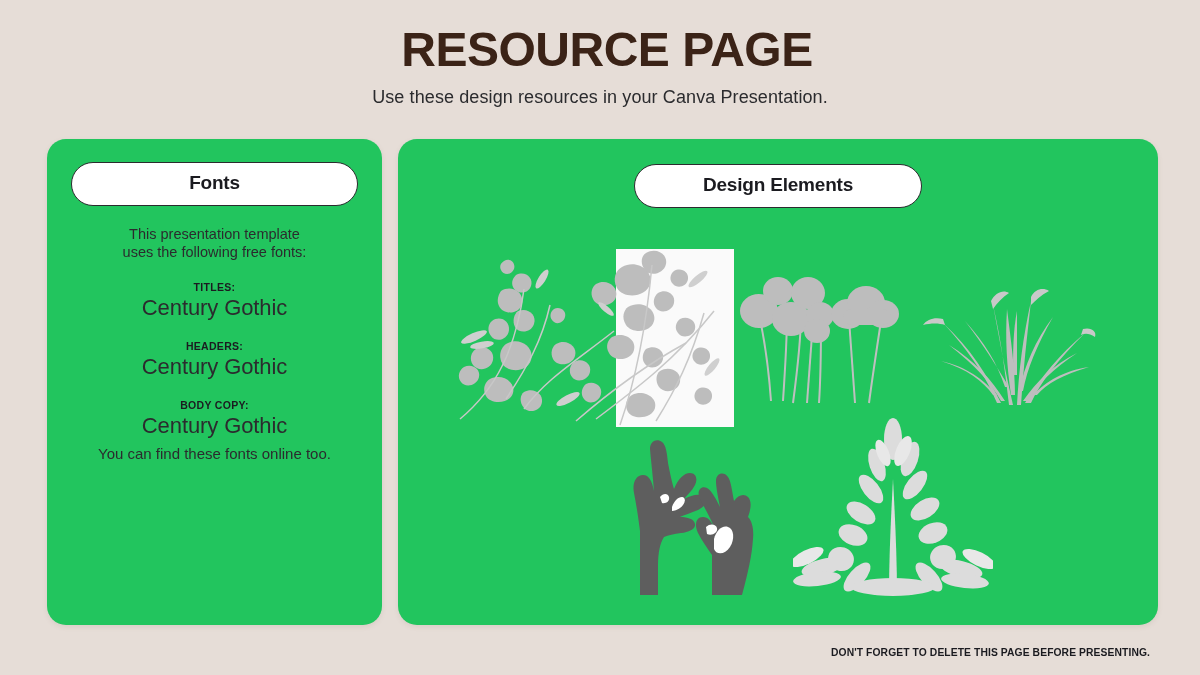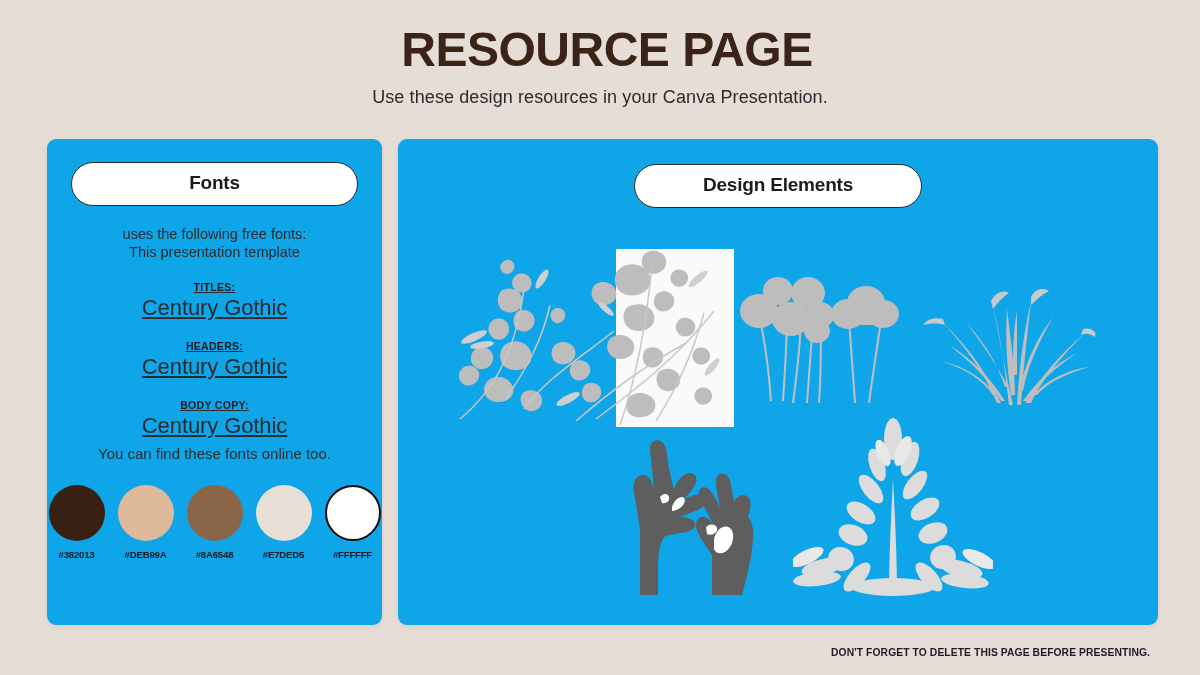--- a/index.html
+++ b/index.html
@@ -46,22 +46,22 @@
     position: absolute;
     top: 139px;
     left: 47px;
     right: 42px;
     height: 486px;
     display: flex;
     gap: 16px;
   }
 
   .card {
-    background: #0ea5e9;
-    border-radius: 9px;
+    background: #22c55e;
+    border-radius: 19px;
     box-shadow: 0 2px 5px rgba(120,105,95,0.13);
     position: relative;
   }
 
   .card-left  { width: 335px; flex: 0 0 335px; }
   .card-right { flex: 1 1 auto; }
 
   
   .pill {
     border: 1.8px solid #2B2B2E;
@@ -94,21 +94,21 @@
     color: #2B2B2E;
     padding: 0 26px;
   }
 
   .fonts-intro {
     margin-top: 20px;
     font-size: 14.5px;
     line-height: 1.23;
   }
 
-  .font-group { margin-top: 19px; text-decoration: underline; }
+  .font-group { margin-top: 19px; }
 
   .font-role {
     font-size: 10.5px;
     font-weight: bold;
     letter-spacing: 0.3px;
     color: #1B1B20;
   }
 
   .font-name {
     font-size: 22px;
@@ -196,22 +196,22 @@
 </div>
 
 <div class="cards">
 
   <div class="card card-left">
 
     <div class="pill pill-fonts">Fonts</div>
 
     <div class="fonts-body">
       <div class="fonts-intro">
+        <div>This presentation template</div>
         <div>uses the following free fonts:</div>
-        <div>This presentation template</div>
       </div>
 
       <div class="font-group">
         <div class="font-role">TITLES:</div>
         <div class="font-name">Century Gothic</div>
       </div>
 
       <div class="font-group">
         <div class="font-role">HEADERS:</div>
         <div class="font-name">Century Gothic</div>
@@ -220,42 +220,20 @@
       <div class="font-group">
         <div class="font-role">BODY COPY:</div>
         <div class="font-name">Century Gothic</div>
       </div>
 
       <div class="fonts-outro">You can find these fonts online too.</div>
     </div>
 
     <div class="colors-section">
 
-      <div class="swatch-row">
-        <div class="swatch-cell">
-          <div class="swatch-dot" style="background:#382013"></div>
-          <div class="swatch-hex">#382013</div>
-        </div>
-        <div class="swatch-cell">
-          <div class="swatch-dot" style="background:#DEB99A"></div>
-          <div class="swatch-hex">#DEB99A</div>
-        </div>
-        <div class="swatch-cell">
-          <div class="swatch-dot" style="background:#8A6548"></div>
-          <div class="swatch-hex">#8A6548</div>
-        </div>
-        <div class="swatch-cell">
-          <div class="swatch-dot" style="background:#E7DED5"></div>
-          <div class="swatch-hex">#E7DED5</div>
-        </div>
-        <div class="swatch-cell">
-          <div class="swatch-dot outlined" style="background:#FFFFFF"></div>
-          <div class="swatch-hex">#FFFFFF</div>
-        </div>
-      </div>
     </div>
   </div>
 
   <div class="card card-right">
 
     <div class="pill pill-elements">Design Elements</div>
 
     <div class="elements-area">
 
       <div class="el el-leaves">

